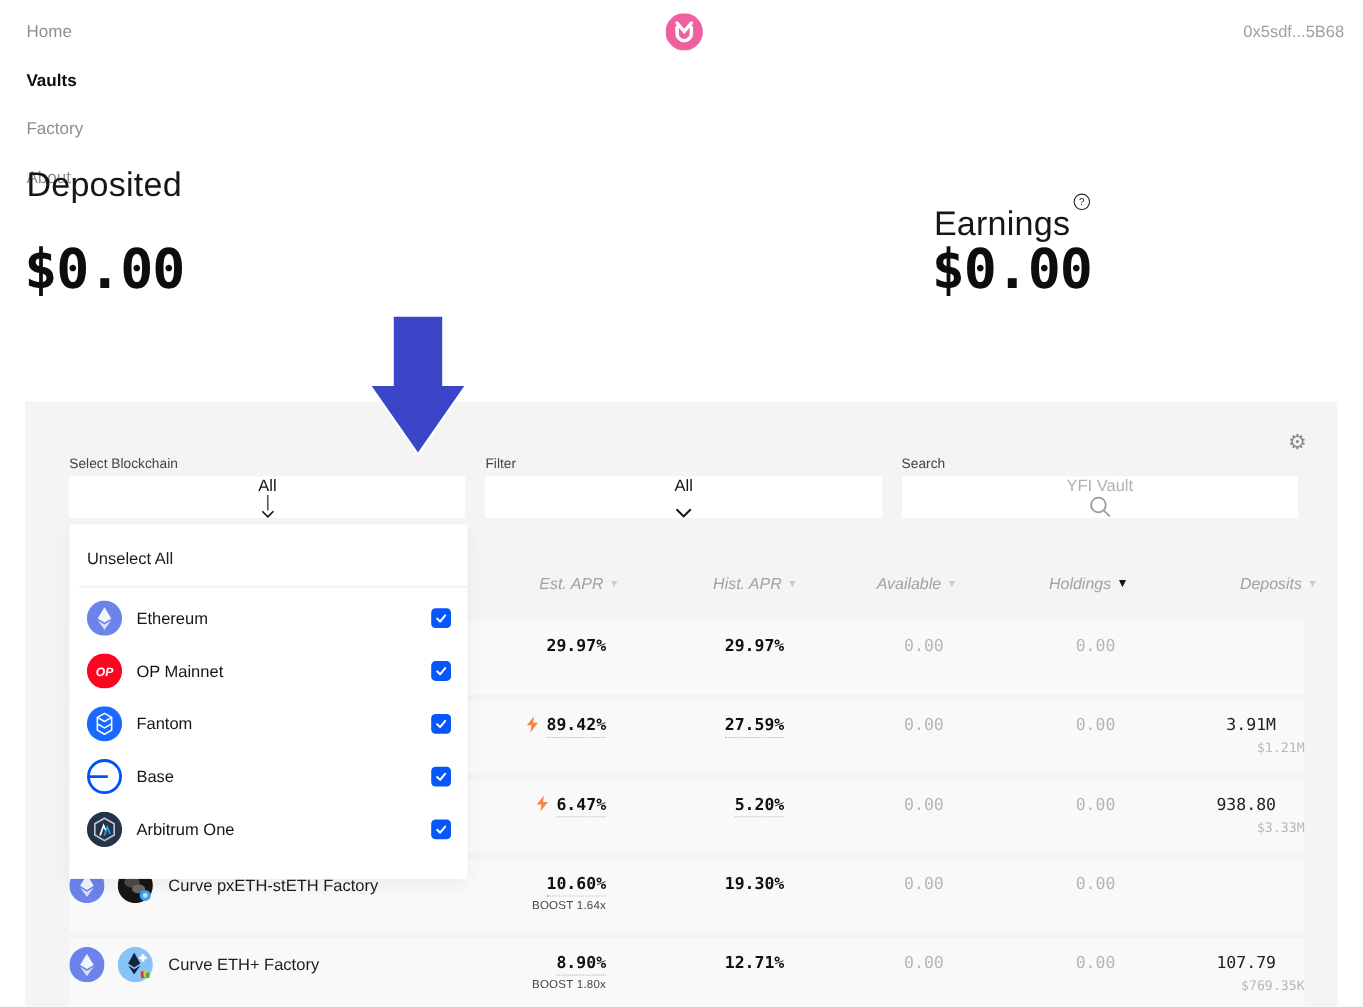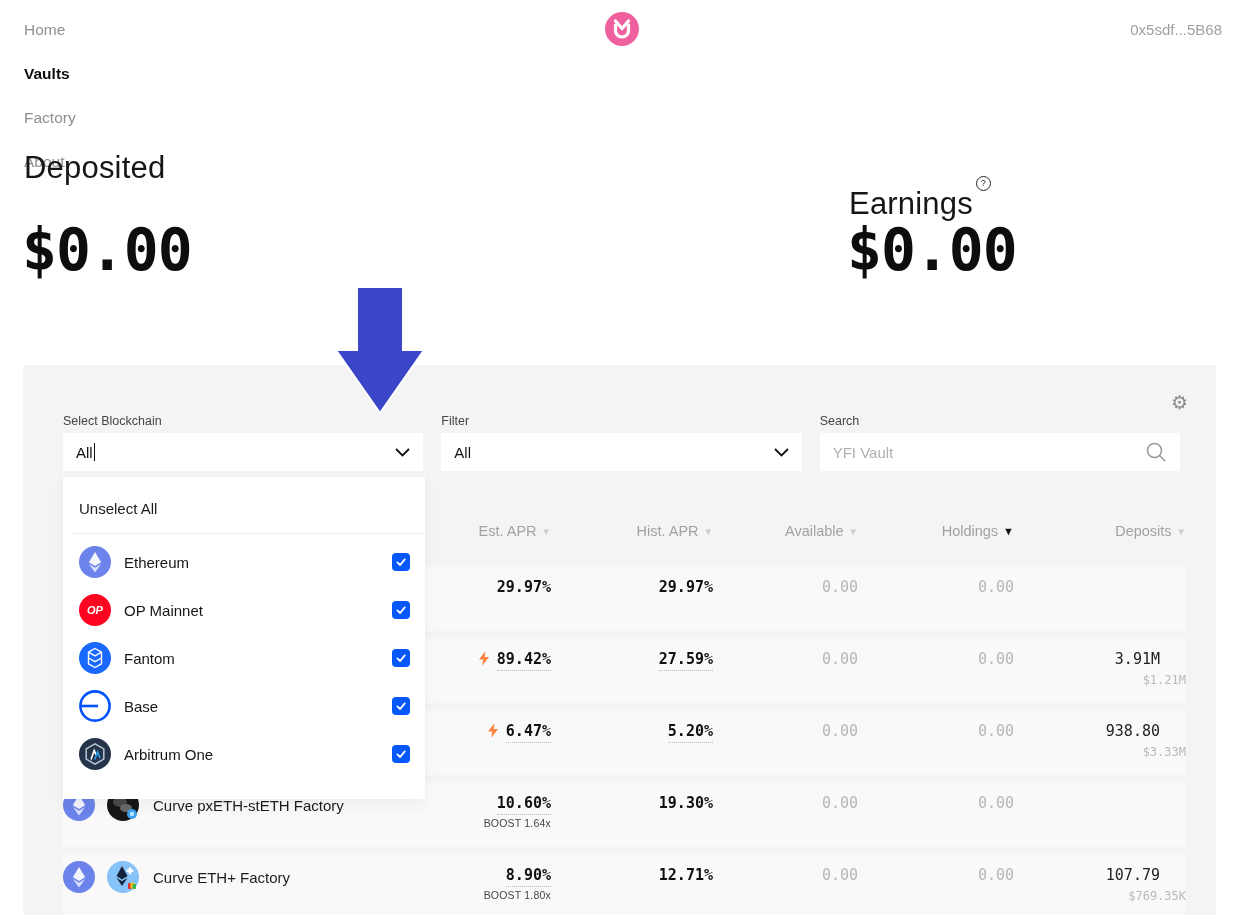--- a/index.html
+++ b/index.html
@@ -13,42 +13,42 @@
   .nav-item.active { color:#0d0d0d; font-weight:bold; }
   .logo { position:absolute; left:605px; top:12px; width:34px; height:34px; }
   .wallet { position:absolute; right:17px; top:21px; font-size:15px; color:#a0a0a0; }
 
   
   .sum-label { position:absolute; font-size:31px; color:#161616; letter-spacing:.2px; }
   .sum-label.dep { left:24px; top:150px; }
   .sum-label.earn { left:849px; top:150px;margin-top:36px; }
   .help-badge { display:inline-block; width:15px; height:15px; border:1.3px solid #2a2a2a; border-radius:50%;
     font-size:9px; line-height:13px; text-align:center; vertical-align:top; position:relative; top:-10px; margin-left:3px; color:#2a2a2a; }
-  .sum-value { position:absolute; font-family:"DejaVu Sans Mono",monospace; font-weight:bold; font-size:58px; letter-spacing:-1px; color:#0d0d0d; }
+  .sum-value { position:absolute; font-family:"DejaVu Sans Mono",monospace; font-weight:bold; font-size:50px; letter-spacing:-1px; color:#0d0d0d; }
   .sum-value.dep { left:22px; top:216px; }
   .sum-value.earn { left:847px; top:216px; }
 
   
   .annot-arrow { position:absolute; left:335px; top:286px; z-index:8; }
 
   
   .panel { position:absolute; left:23px; top:365px; width:1193px; height:550px; background:#f4f4f4; }
   .gear { position:absolute; top:28px; right:28px; font-size:19px; color:#8b8b8b; cursor:pointer; line-height:1; }
 
   .filters { position:absolute; top:49px; left:40px; width:1117px; display:grid; grid-template-columns:1fr 1fr 1fr; gap:18px; }
   .f-label { font-size:12.5px; color:#454545; margin-bottom:5px; }
-  .f-box { height:38px; background:#ffffff; display:flex; align-items:center; padding:0 13px; font-size:15px; color:#121212; cursor:pointer; }
+  .f-box { height:38px; background:#ffffff; display:flex; align-items:center; padding:0 13px; font-size:15px; color:#121212; cursor:pointer;flex-direction:column; }
   .f-box .spacer { flex:1; }
   .caret { width:1.5px; height:18px; background:#111; margin-left:1px; }
   .chev { width:15px; height:9px; }
   .ph { color:#b0b0b0; }
 
   
   .tgrid { display:grid; grid-template-columns:328px 160px 162px 145px 156px 172px; }
-  .thead { position:absolute; top:158px; left:40px; width:1123px; font-size:14.5px; color:#a2a2a2; }
+  .thead { position:absolute; top:158px; left:52px; width:1123px; font-size:14.5px; color:#a2a2a2;font-style:italic; }
   .hcell { text-align:right; cursor:pointer; }
   .sort { font-size:9.5px; color:#cccccc; margin-left:5px; position:relative; top:-1px; }
   .sort.active { color:#141414; font-size:11px; }
 
   .rows { position:absolute; top:200px; left:40px; width:1123px; }
   .vrow { height:66px; margin-bottom:6px; background:#f9f9f9; padding-top:12px; cursor:pointer; }
   .cell { text-align:right; }
   .name-cell { text-align:left; display:flex; align-items:center; gap:12px; height:32px; margin-top:-4px; padding-left:0; }
   .name-cell .vname { font-size:15px; color:#1d1d1d; margin-left:2px; }
   .cicon { width:32px; height:32px; flex:0 0 32px; }

